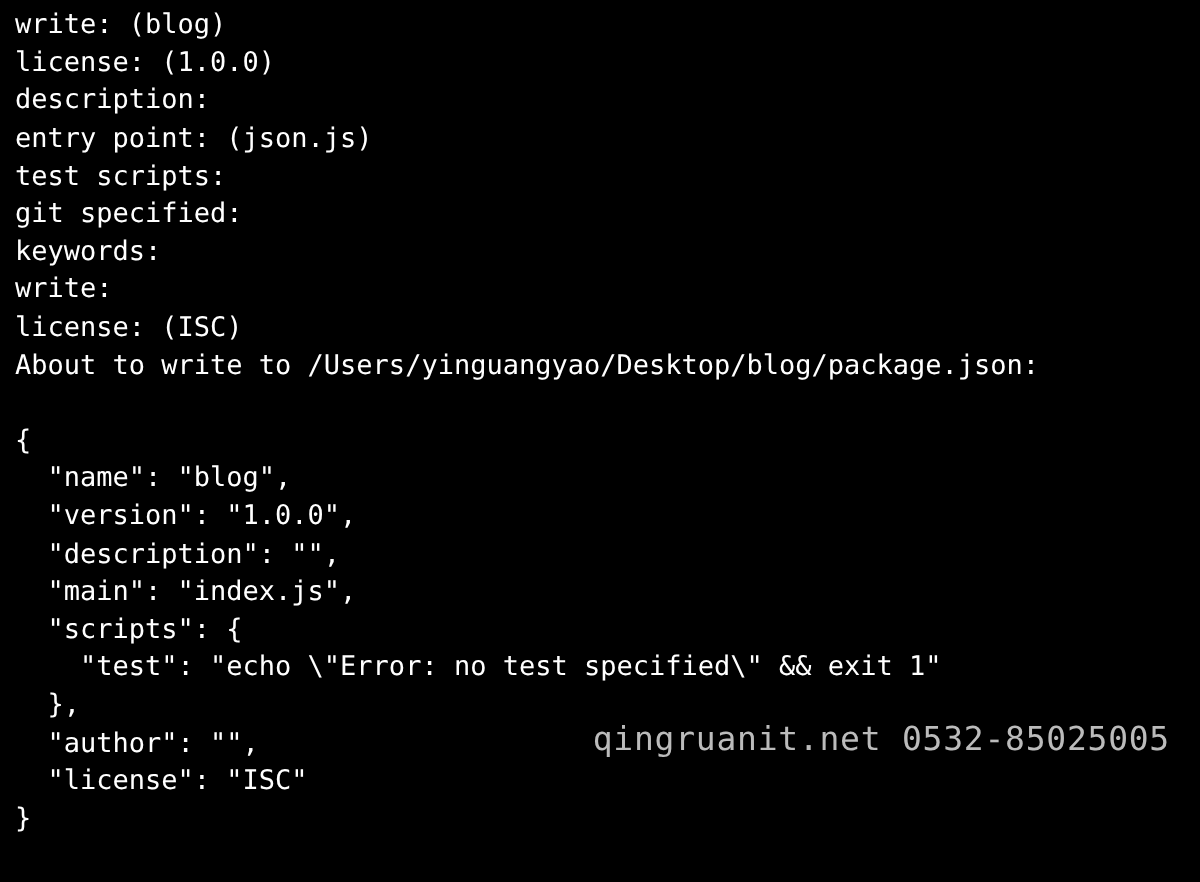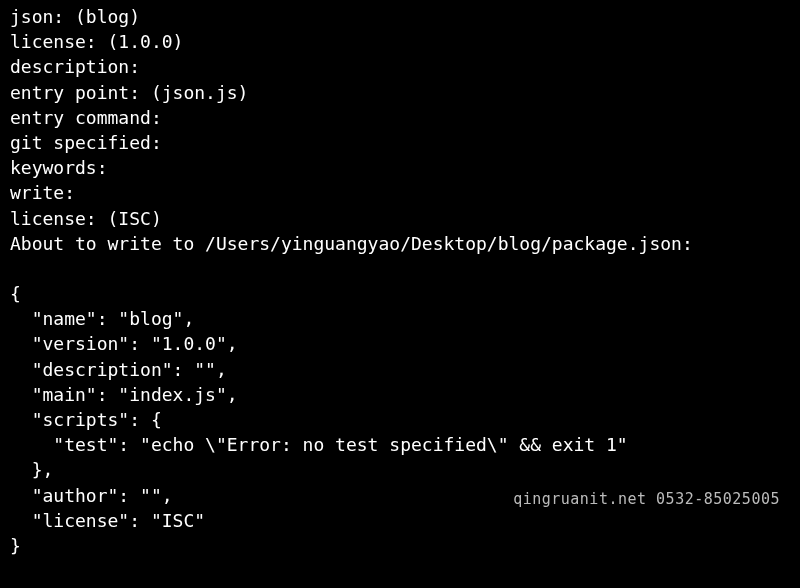--- a/index.html
+++ b/index.html
@@ -20,32 +20,32 @@
       position: relative;
     }
     .terminal-line {
       white-space: pre;
     }
     .watermark {
       position: absolute;
       right: 20px;
       bottom: 78px;
       color: #bbbbbb;
-      font-size: 15px;
+      font-size: 22px;
       letter-spacing: 0.5px;
     }
   </style>
 </head>
 <body>
 
-<div class="terminal-line">json: (blog)</div>
+<div class="terminal-line">write: (blog)</div>
 <div class="terminal-line">license: (1.0.0)</div>
 <div class="terminal-line">description:</div>
 <div class="terminal-line">entry point: (json.js)</div>
-<div class="terminal-line">entry command:</div>
+<div class="terminal-line">test scripts:</div>
 <div class="terminal-line">git specified:</div>
 <div class="terminal-line">keywords:</div>
 <div class="terminal-line">write:</div>
 <div class="terminal-line">license: (ISC)</div>
 <div class="terminal-line">About to write to /Users/yinguangyao/Desktop/blog/package.json:</div>
 <div class="terminal-line">&nbsp;</div>
 <div class="terminal-line">{</div>
 <div class="terminal-line">  "name": "blog",</div>
 <div class="terminal-line">  "version": "1.0.0",</div>
 <div class="terminal-line">  "description": "",</div>

